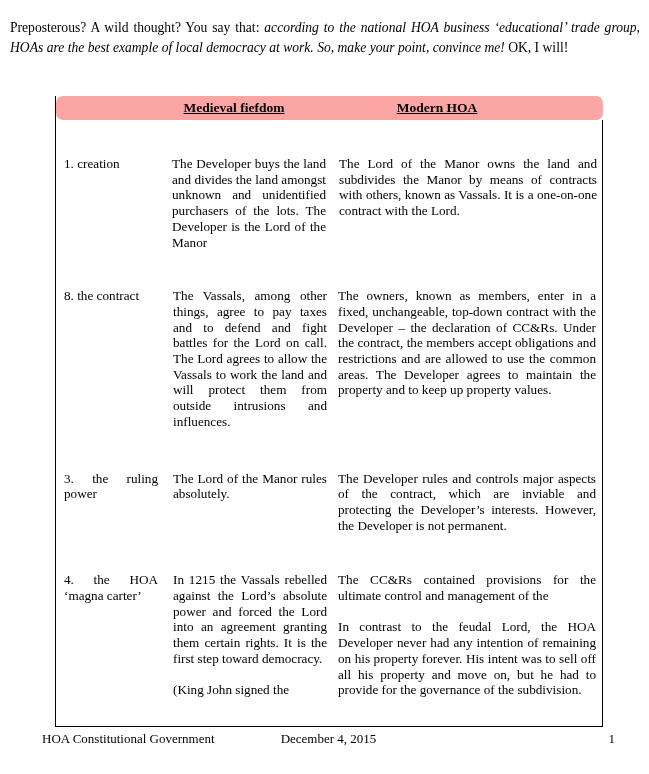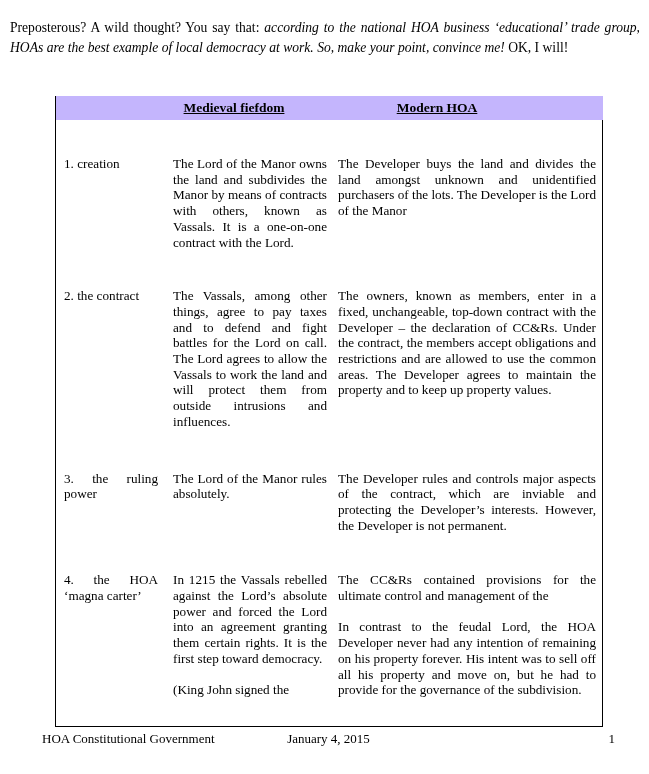--- a/index.html
+++ b/index.html
@@ -23,22 +23,22 @@
   }
 
   
   .doc-table {
     position:absolute; left:55px; top:96px; width:548px; height:631px;
     box-sizing:border-box;
     border-left:1.5px solid #000; border-bottom:1.5px solid #000;
     overflow:hidden;
   }
   .thead {
-    position:relative; height:24px; background:#c4b5fd;
-    font-weight:bold; font-size:13.5px;
+    position:relative; height:24px; background:#fca5a5;
+    font-weight:bold; font-size:13.5px;border-radius:7px;
   }
   .hdr {
     position:absolute; top:0; line-height:24px;
     text-decoration:underline; transform:translateX(-50%); white-space:nowrap;
   }
   .hdr-medieval { left:178px; }
   .hdr-hoa      { left:381px;text-align:right; }
   .tbody {
     position:absolute; top:24px; left:0; right:0; bottom:0;
     box-sizing:border-box; border-right:1.5px solid #000;
@@ -79,30 +79,30 @@
 
   <div class="doc-table">
     <div class="thead">
       <span class="hdr hdr-medieval">Medieval fiefdom</span>
       <span class="hdr hdr-hoa">Modern HOA</span>
     </div>
     <div class="tbody">
 
       <div class="trow trow-1">
         <div class="cell cell-label">1. creation</div>
+        <div class="cell cell-hoa">
+          <p>The Developer buys the land and divides the land amongst unknown and unidentified purchasers of the lots. The Developer is the Lord of the Manor</p>
+        </div>
         <div class="cell cell-med">
           <p>The Lord of the Manor owns the land and subdivides the Manor by means of contracts with others, known as Vassals. It is a one-on-one contract with the Lord.</p>
-        </div>
-        <div class="cell cell-hoa">
-          <p>The Developer buys the land and divides the land amongst unknown and unidentified purchasers of the lots. The Developer is the Lord of the Manor</p>
         </div>
       </div>
 
       <div class="trow trow-2">
-        <div class="cell cell-label">2. the contract</div>
+        <div class="cell cell-label">8. the contract</div>
         <div class="cell cell-med">
           <p>The Vassals, among other things, agree to pay taxes and to defend and fight battles for the Lord on call. The Lord agrees to allow the Vassals to work the land and will protect them from outside intrusions and influences.</p>
         </div>
         <div class="cell cell-hoa">
           <p>The owners, known as members, enter in a fixed, unchangeable, top-down contract with the Developer – the declaration of CC&amp;Rs. Under the contract, the members accept obligations and restrictions and are allowed to use the common areas. The Developer agrees to maintain the property and to keep up property values.</p>
         </div>
       </div>
 
       <div class="trow trow-3">
         <div class="cell cell-label">3. the ruling power</div>
@@ -124,17 +124,17 @@
           <p>The CC&amp;Rs contained provisions for the ultimate control and management of the</p>
           <p>In contrast to the feudal Lord, the HOA Developer never had any intention of remaining on his property forever. His intent was to sell off all his property and move on, but he had to provide for the governance of the subdivision.</p>
         </div>
       </div>
 
     </div>
   </div>
 
   <div class="footer">
     <span class="f-left">HOA Constitutional Government</span>
-    <span class="f-center">January 4, 2015</span>
+    <span class="f-center">December 4, 2015</span>
     <span class="f-right">1</span>
   </div>
 
 </div>
 
 </body></html>

